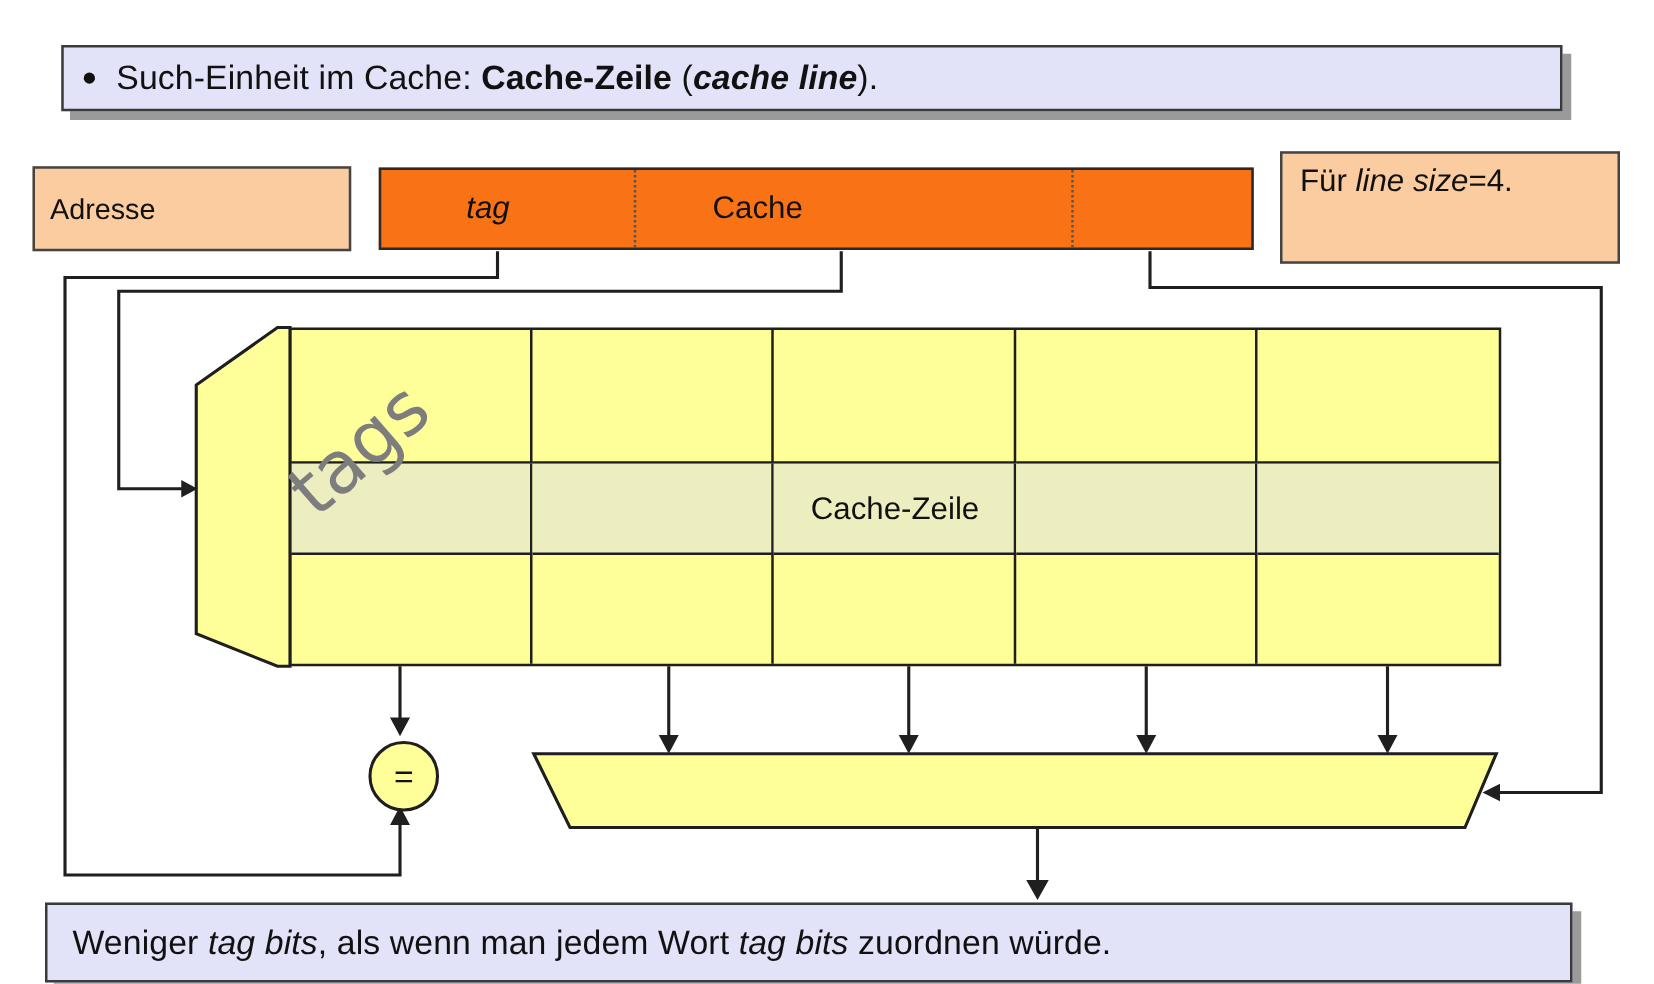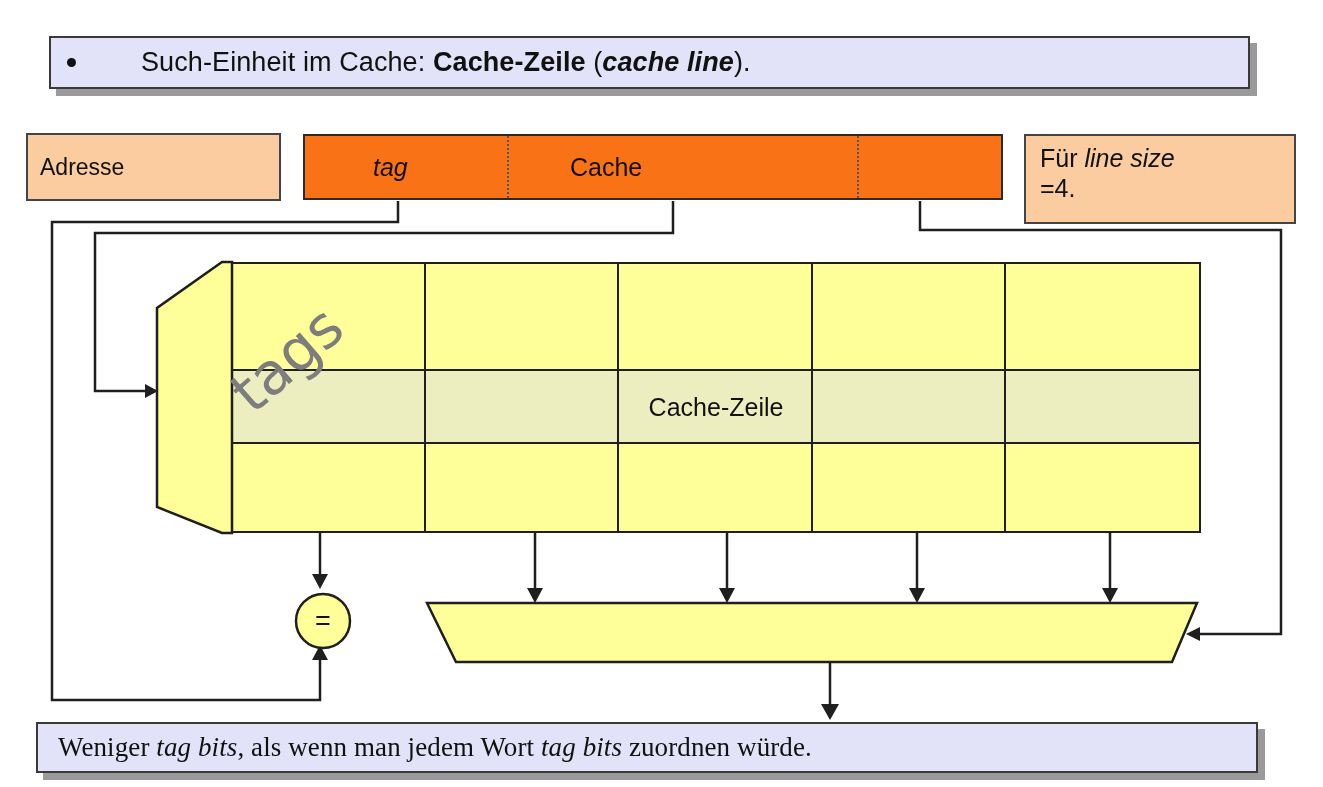--- a/index.html
+++ b/index.html
@@ -16,43 +16,43 @@
     position: absolute;
     background: #e2e2f8;
     border: 2px solid #3a3a3a;
     box-shadow: 7px 7px 0 0 #9a9a9a;
     display: flex; align-items: center;
   }
   .banner-text {
     font-size: 27px; color: #111; letter-spacing: .1px;
     white-space: nowrap;
   }
-  #title-banner { left: 49px; top: 36px; width: 1201px; height: 53px; padding-left: 16px; gap: 48px; }
+  #title-banner { left: 49px; top: 36px; width: 1201px; height: 53px; padding-left: 16px; }
   #bullet-dot {
     width: 9px; height: 9px; border-radius: 50%; background: #111;
     margin-right: 17px; flex: none;
   }
-  #conclusion-banner { left: 36px; top: 722px; width: 1222px; height: 51px; padding-left: 20px; font-family: Liberation Serif, serif; }
+  #conclusion-banner { left: 36px; top: 722px; width: 1222px; height: 64px; padding-left: 20px; }
 
   .b { font-weight: bold; }
   .i { font-style: italic; }
   .bi { font-weight: bold; font-style: italic; }
 
   
   .orange-box {
     position: absolute;
     background: #facca0;
     border: 2px solid #444;
     display: flex; align-items: center;
   }
   #address-label-box { left: 26px; top: 133px; width: 255px; height: 68px; padding-left: 12px; }
   #address-label-box .txt { font-size: 23px; color: #111; }
   #linesize-box {
     left: 1024px; top: 121px; width: 272px; height: 90px;
-    padding: 8px 0 0 14px; align-items: flex-start; flex-direction: column; margin-top: 13px;
+    padding: 8px 0 0 14px; align-items: flex-start; flex-direction: row;
   }
   #linesize-box .txt { font-size: 25px; color: #111; line-height: 1.18; }
 
   
   #address-bar {
     position: absolute; left: 303px; top: 134px; width: 700px; height: 66px;
     background: #f97316; border: 2px solid #2a2a2a;
   }
   #address-bar .divider {
     position: absolute; top: 0; bottom: 0; width: 0;

